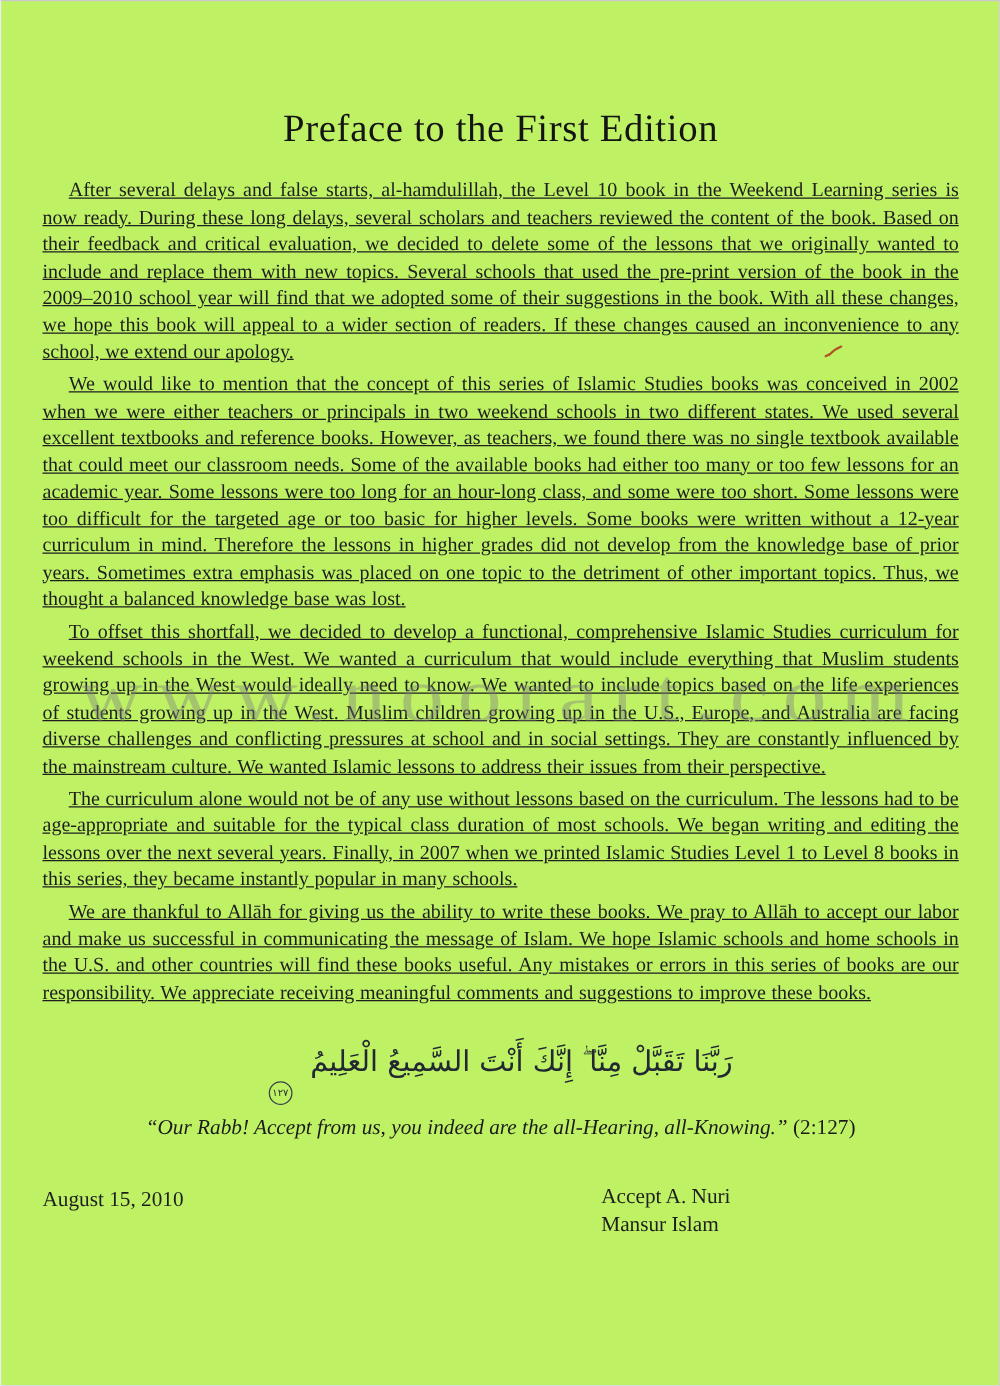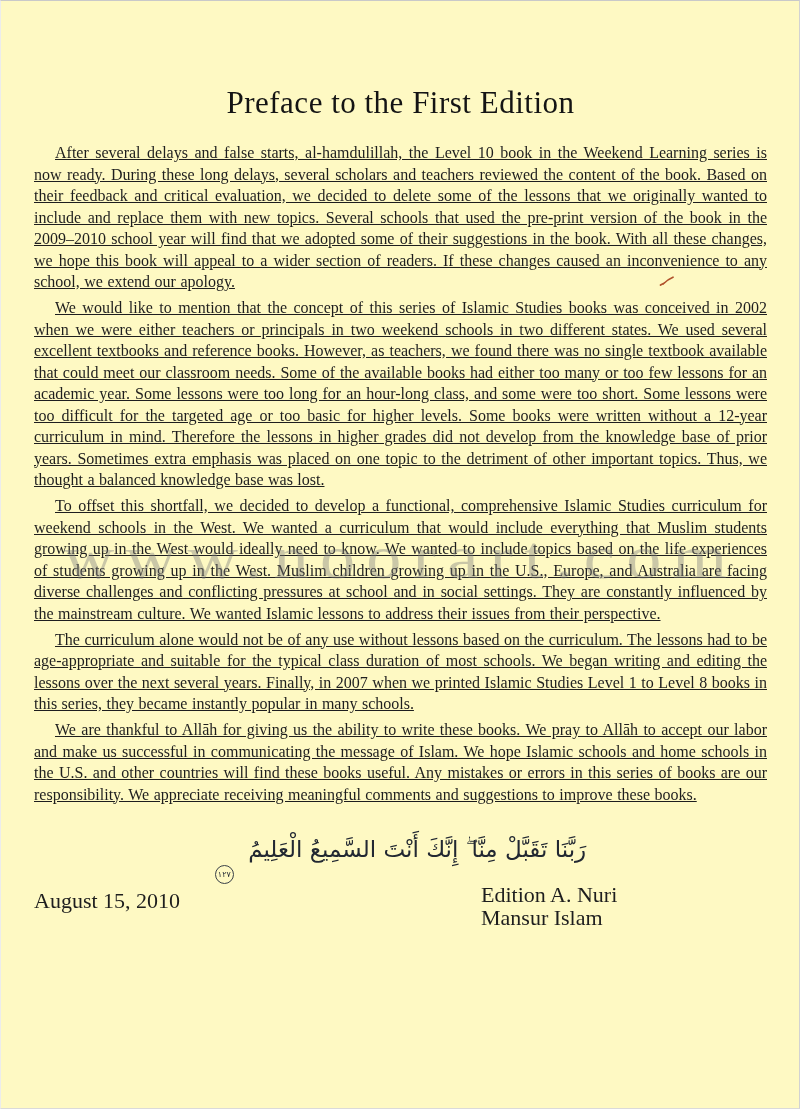--- a/index.html
+++ b/index.html
@@ -1,21 +1,21 @@
 <!DOCTYPE html>
 <html><head>
 <meta charset="utf-8">
 <style>
   html, body { margin: 0; padding: 0; background: #ffffff; }
   .page {
     position: relative;
     width: 800px;
     height: 1109px;
     box-sizing: border-box;
-    background: #fef9c3;
+    background: #bef264;
     border-top: 1px solid #c9c9c9;
     border-right: 1px solid #d2d2d2;
     border-bottom: 1px solid #dadada;
     border-left: 1px solid #ececec;
     padding: 0 32px 0 33px;
     overflow: hidden;
     font-family: "Liberation Serif", "DejaVu Serif", serif;
     color: #1e1e1e;
   }
   .title {
@@ -70,22 +70,23 @@
     margin-top: 8px;
     text-align: center;
     font-size: 17px;
     color: #1b1b1b;
   }
   .translation .quote { font-style: italic; }
   .translation .ref { font-style: normal; }
   .footer {
     position: relative;
     z-index: 1;
+    margin-top: 34px;
     height: 70px;
-    font-size: 22px;
+    font-size: 17px;
   }
   .date { position: absolute; left: 0; top: 4px; }
   .authors { position: absolute; left: 447px; top: 0; line-height: 22.5px; }
   .watermark {
     position: absolute;
     z-index: 2;
     top: 521px;
     left: -14px;
     width: 828px;
     text-align: center;
@@ -118,25 +119,29 @@
     <p>To offset this shortfall, we decided to develop a functional, comprehensive Islamic Studies curriculum for weekend schools in the West. We wanted a curriculum that would include everything that Muslim students growing up in the West would ideally need to know. We wanted to include topics based on the life experiences of students growing up in the West. Muslim children growing up in the U.S., Europe, and Australia are facing diverse challenges and conflicting pressures at school and in social settings. They are constantly influenced by the mainstream culture. We wanted Islamic lessons to address their issues from their perspective.</p>
     <p>The curriculum alone would not be of any use without lessons based on the curriculum. The lessons had to be age-appropriate and suitable for the typical class duration of most schools. We began writing and editing the lessons over the next several years. Finally, in 2007 when we printed Islamic Studies Level 1 to Level 8 books in this series, they became instantly popular in many schools.</p>
     <p>We are thankful to Allāh for giving us the ability to write these books. We pray to Allāh to accept our labor and make us successful in communicating the message of Islam. We hope Islamic schools and home schools in the U.S. and other countries will find these books useful. Any mistakes or errors in this series of books are our responsibility. We appreciate receiving meaningful comments and suggestions to improve these books.</p>
   </div>
 
   <div class="arabic-line">
     <span>رَبَّنَا تَقَبَّلْ مِنَّا ۖ إِنَّكَ أَنْتَ السَّمِيعُ الْعَلِيمُ</span>
     <span class="ayah-marker">١٢٧</span>
   </div>
 
+  <div class="translation">
+    <span class="quote">“Our Rabb! Accept from us, you indeed are the all-Hearing, all-Knowing.”</span>
+    <span class="ref">(2:127)</span>
+  </div>
 
   <div class="footer">
     <div class="date">August 15, 2010</div>
     <div class="authors">
-      <div>Edition A. Nuri</div>
+      <div>Accept A. Nuri</div>
       <div>Mansur Islam</div>
     </div>
   </div>
 
   <div class="watermark">www.noorart.com</div>
 
   <svg class="red-tick" width="18" height="13" viewBox="0 0 18 13">
     <path d="M2.5 10 L6 8.2 M5.2 9 C7.5 6.6 10.5 4 15 2.2" fill="none" stroke-width="1.7" stroke-linecap="round" stroke="#b0512b"></path>
   </svg>
 

